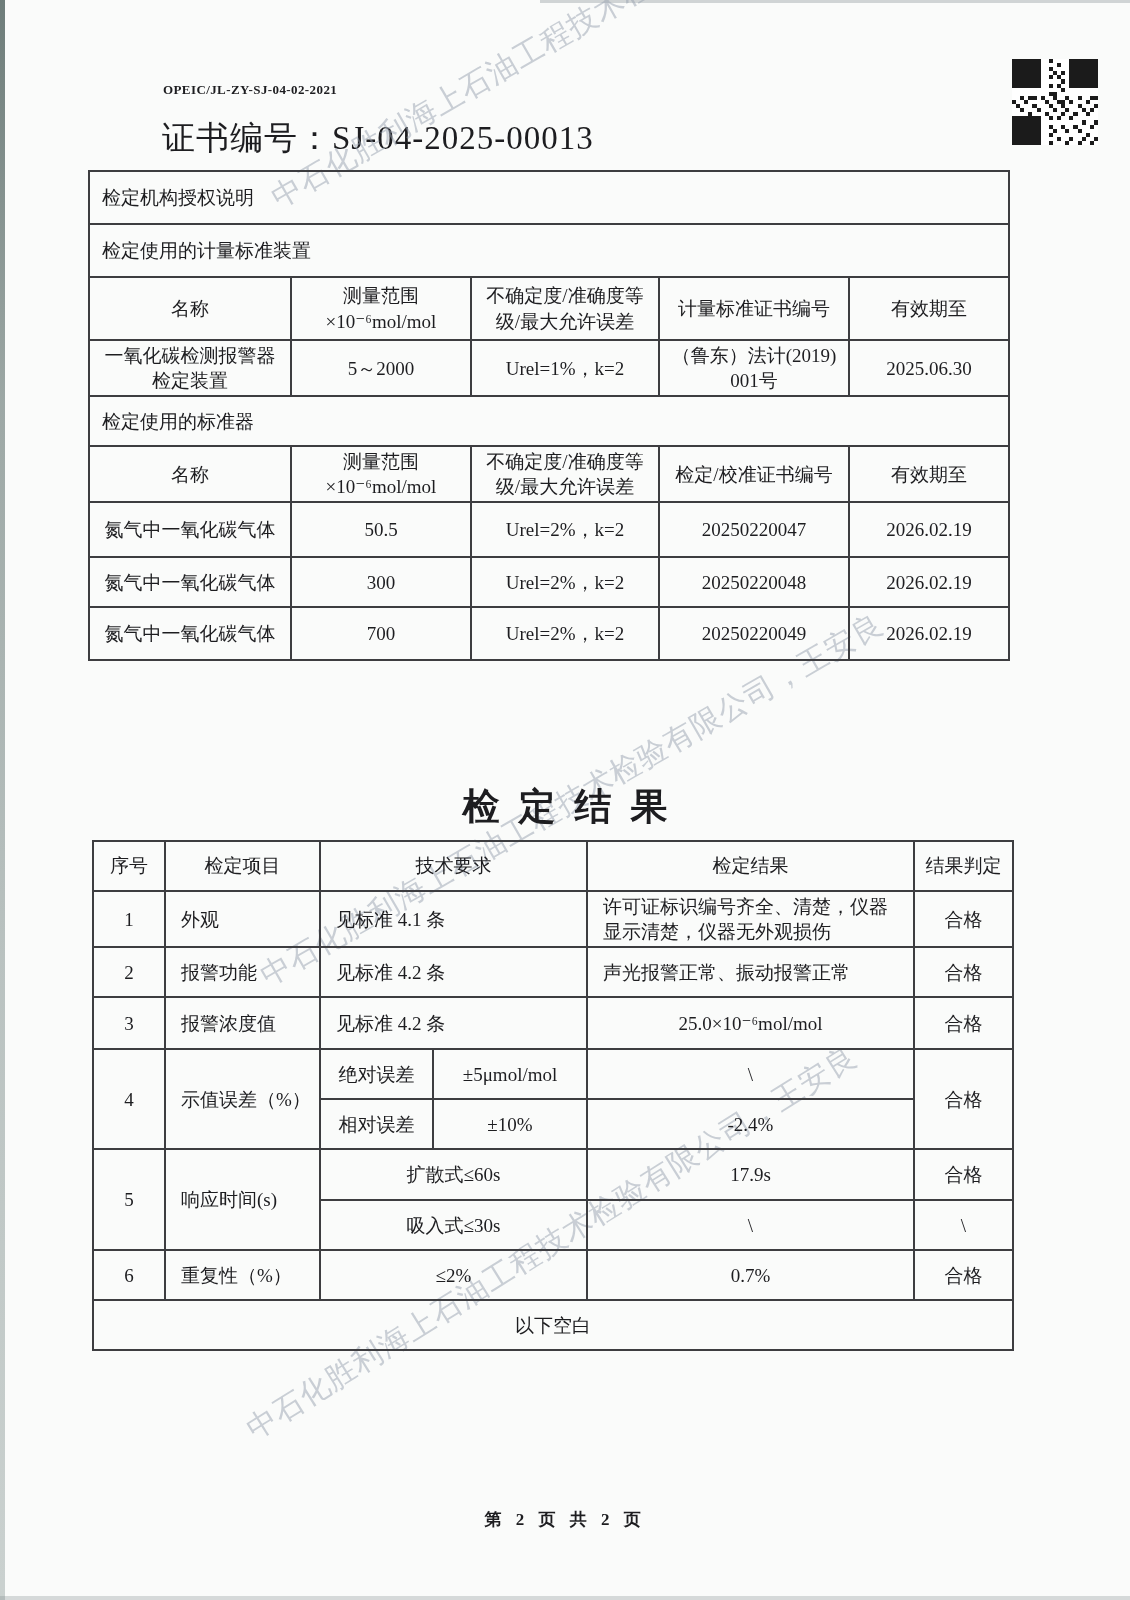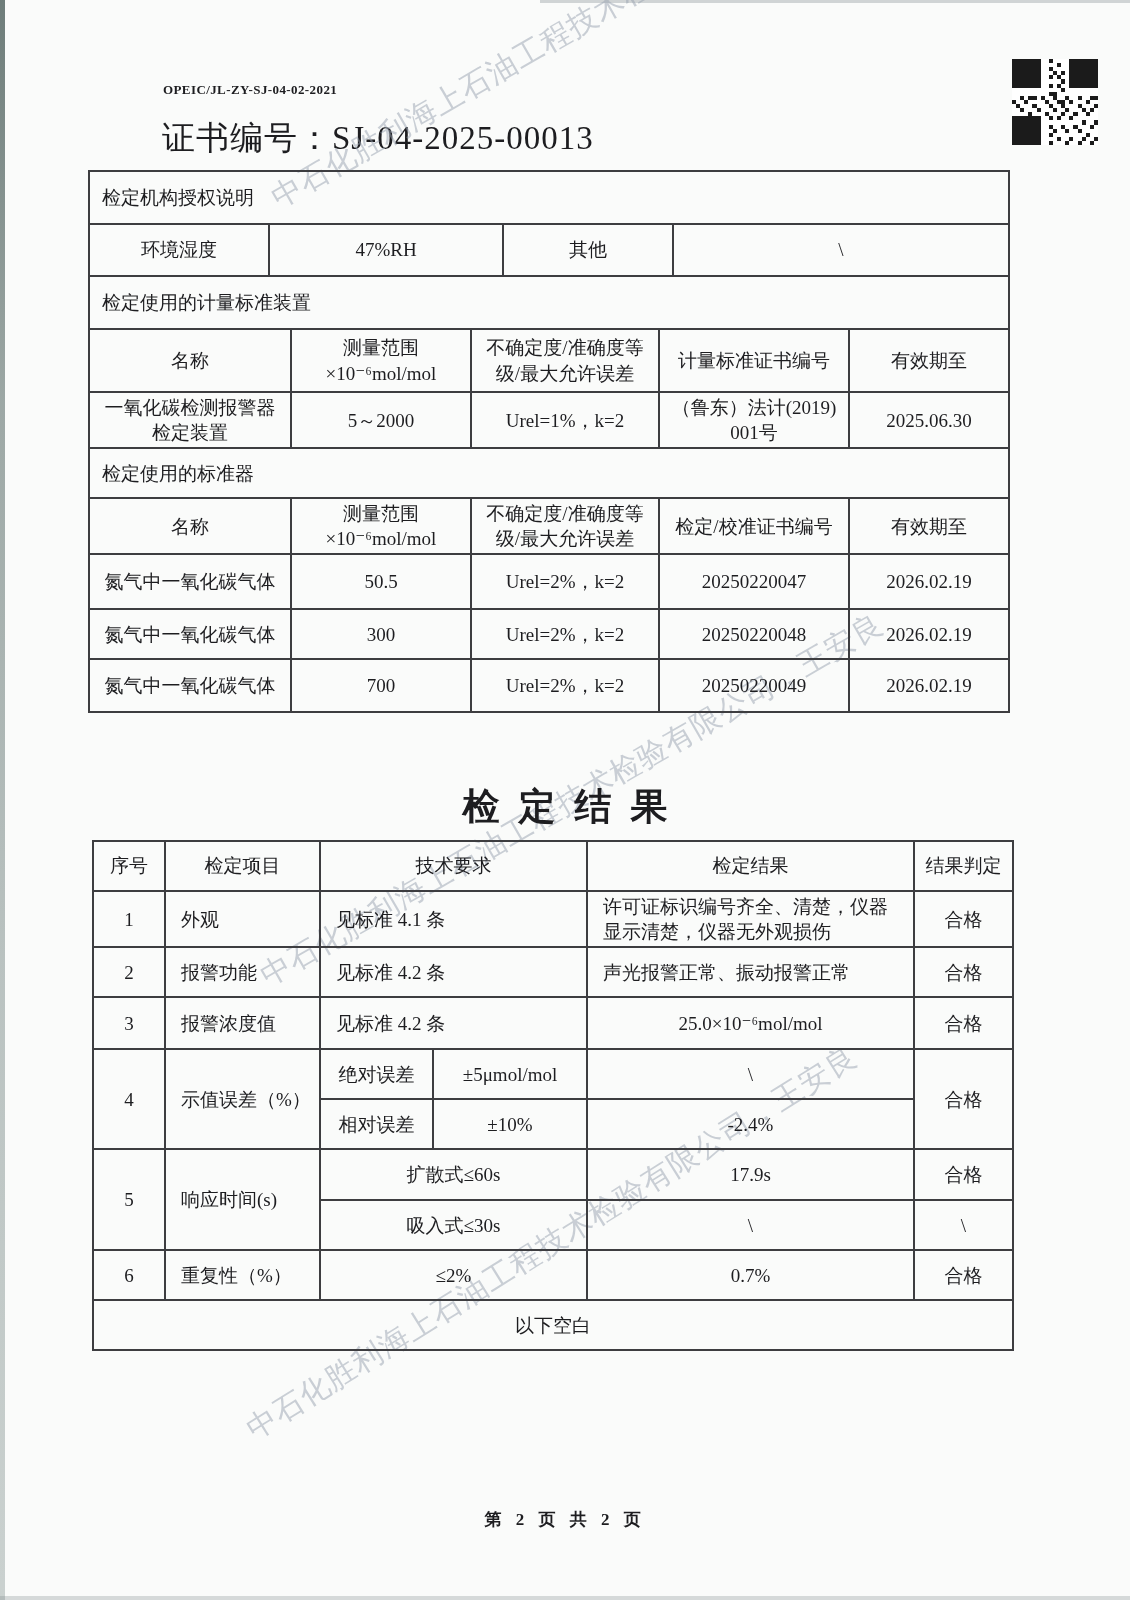--- a/index.html
+++ b/index.html
@@ -81,26 +81,20 @@
       <colgroup>
           <col style="width:180px">
           <col style="width:234px">
           <col style="width:170px">
           <col style="width:336px">
         </colgroup>
       <tbody>
           <tr class="h53">
             <td colspan="4" class="sec">检定机构授权说明</td>
           </tr>
-      <tr class="h52">
-        <td>环境湿度</td>
-        <td>47%RH</td>
-        <td>其他</td>
-        <td>\</td>
-      </tr>
     </tbody>
       </table>
 
     <table class="t">
       <colgroup>
           <col style="width:202px">
           <col style="width:180px">
           <col style="width:188px">
           <col style="width:190px">
           <col style="width:160px">

